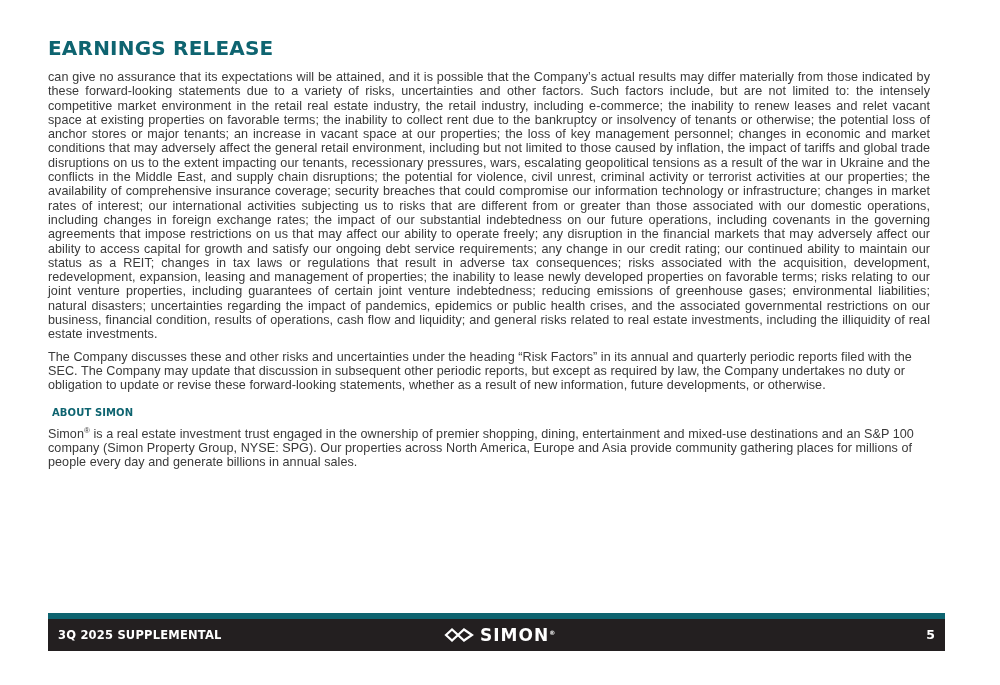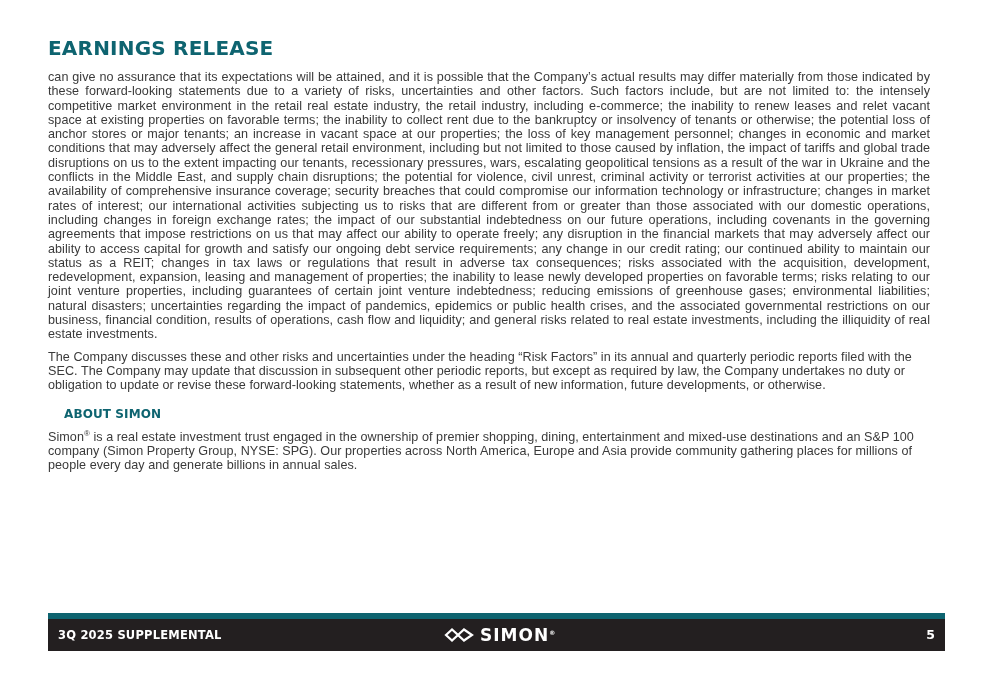--- a/index.html
+++ b/index.html
@@ -38,24 +38,24 @@
       line-height: 14.3px;
       color: #3a3a3a;
       text-align: left;
       letter-spacing: 0.05px;
     }
     .para.first {
       text-align: justify;
       text-align-last: left;
     }
     .section-heading {
-      margin: 14px 0 9px 16px;
+      margin: 14px 0 9px 4px;
       font-family: "DejaVu Sans", "Liberation Sans", sans-serif;
       font-weight: bold;
-      font-size: 12px;
+      font-size: 10px;
       color: #0e6470;
       letter-spacing: 0.1px;
     }
     sup.reg {
       font-size: 8px;
       vertical-align: super;
       line-height: 0;
     }
     .footer {
       position: absolute;

